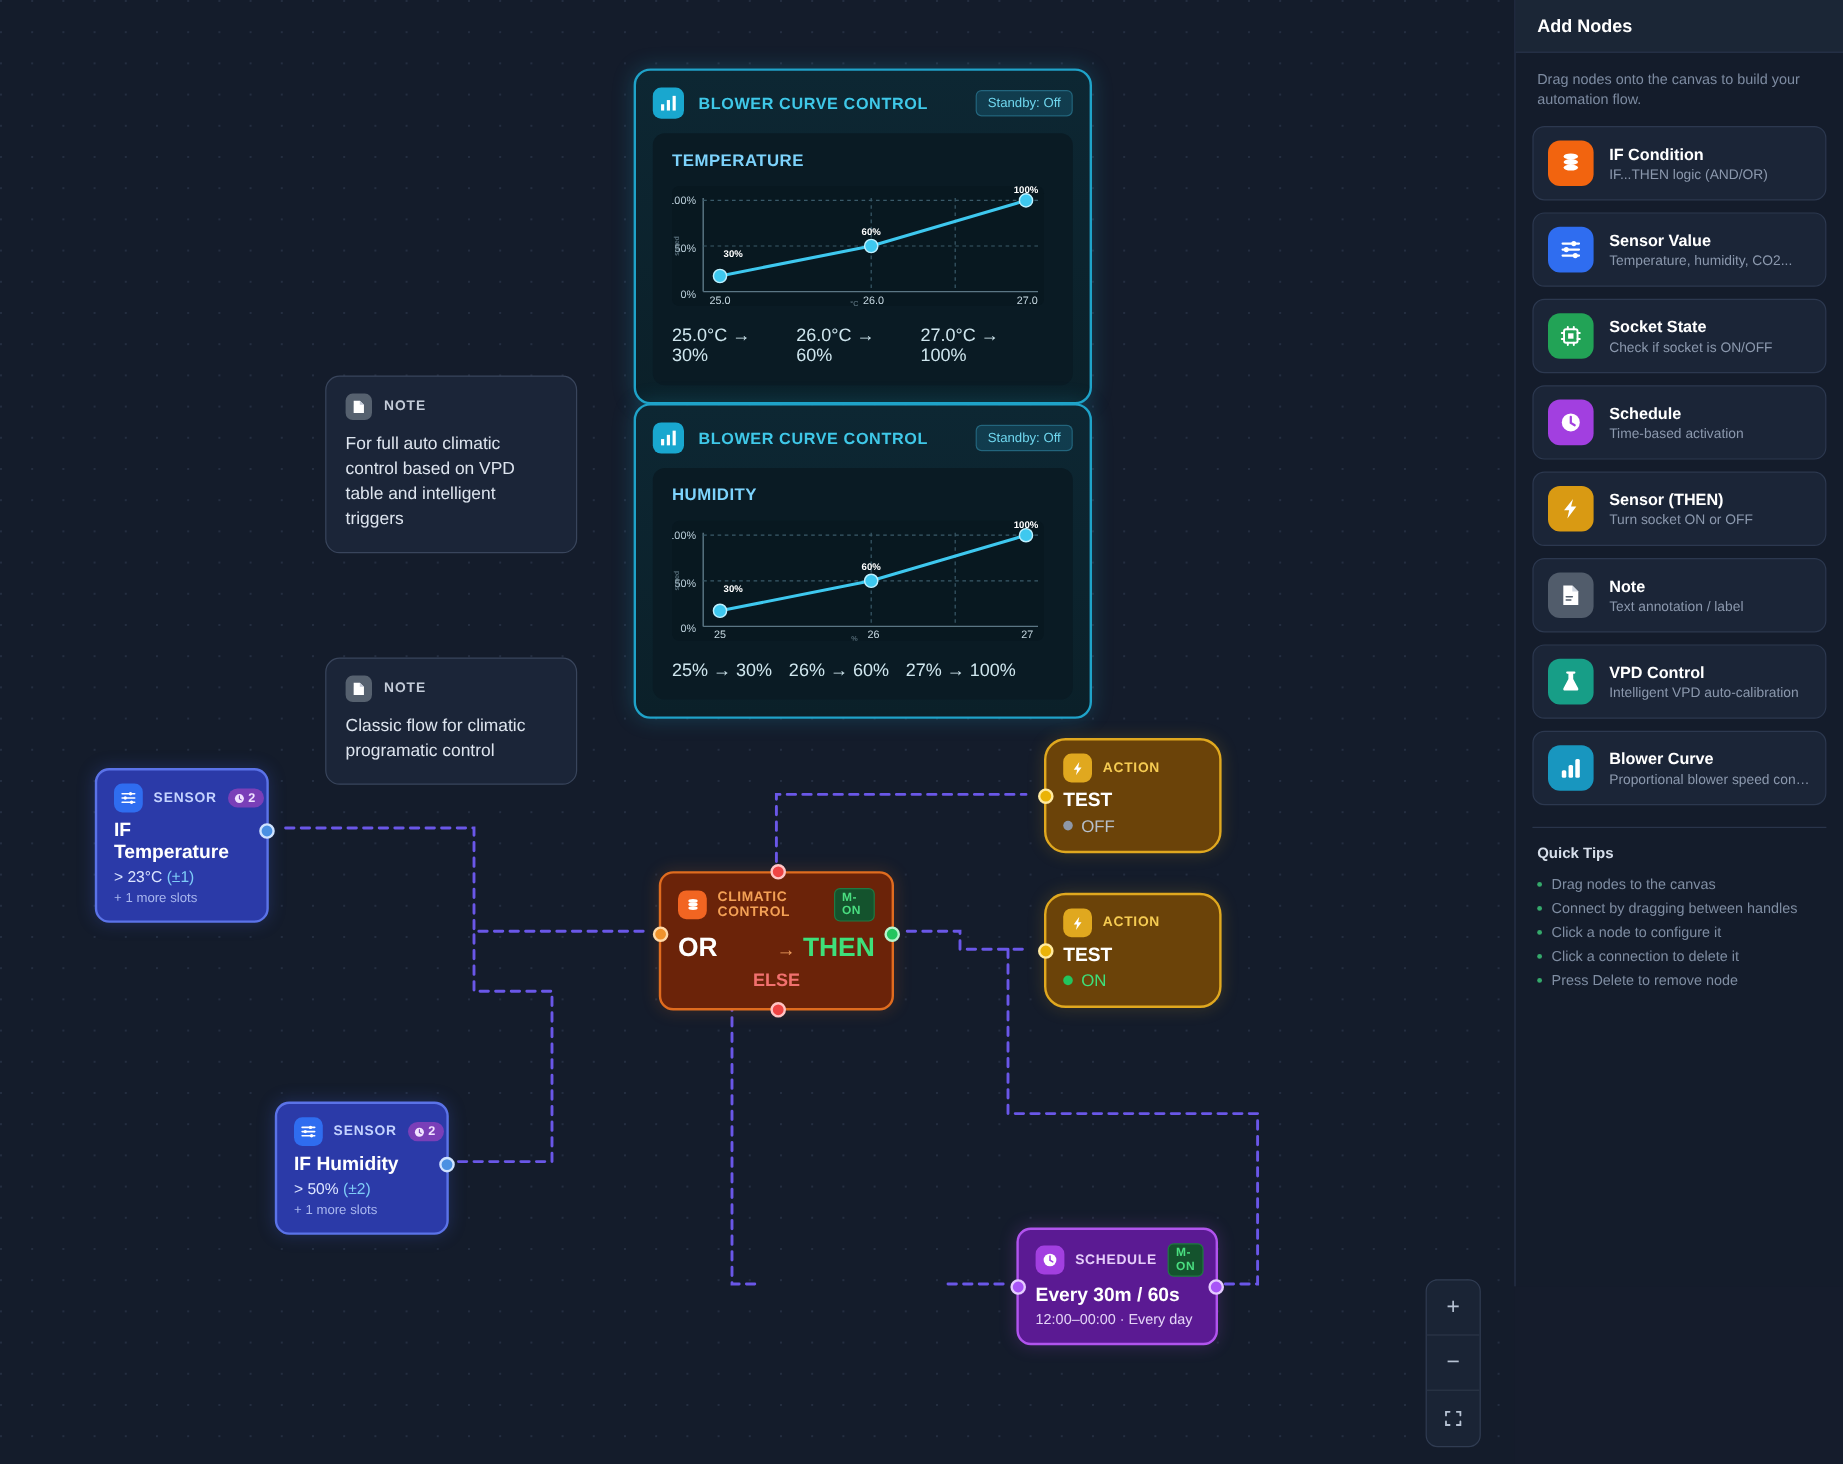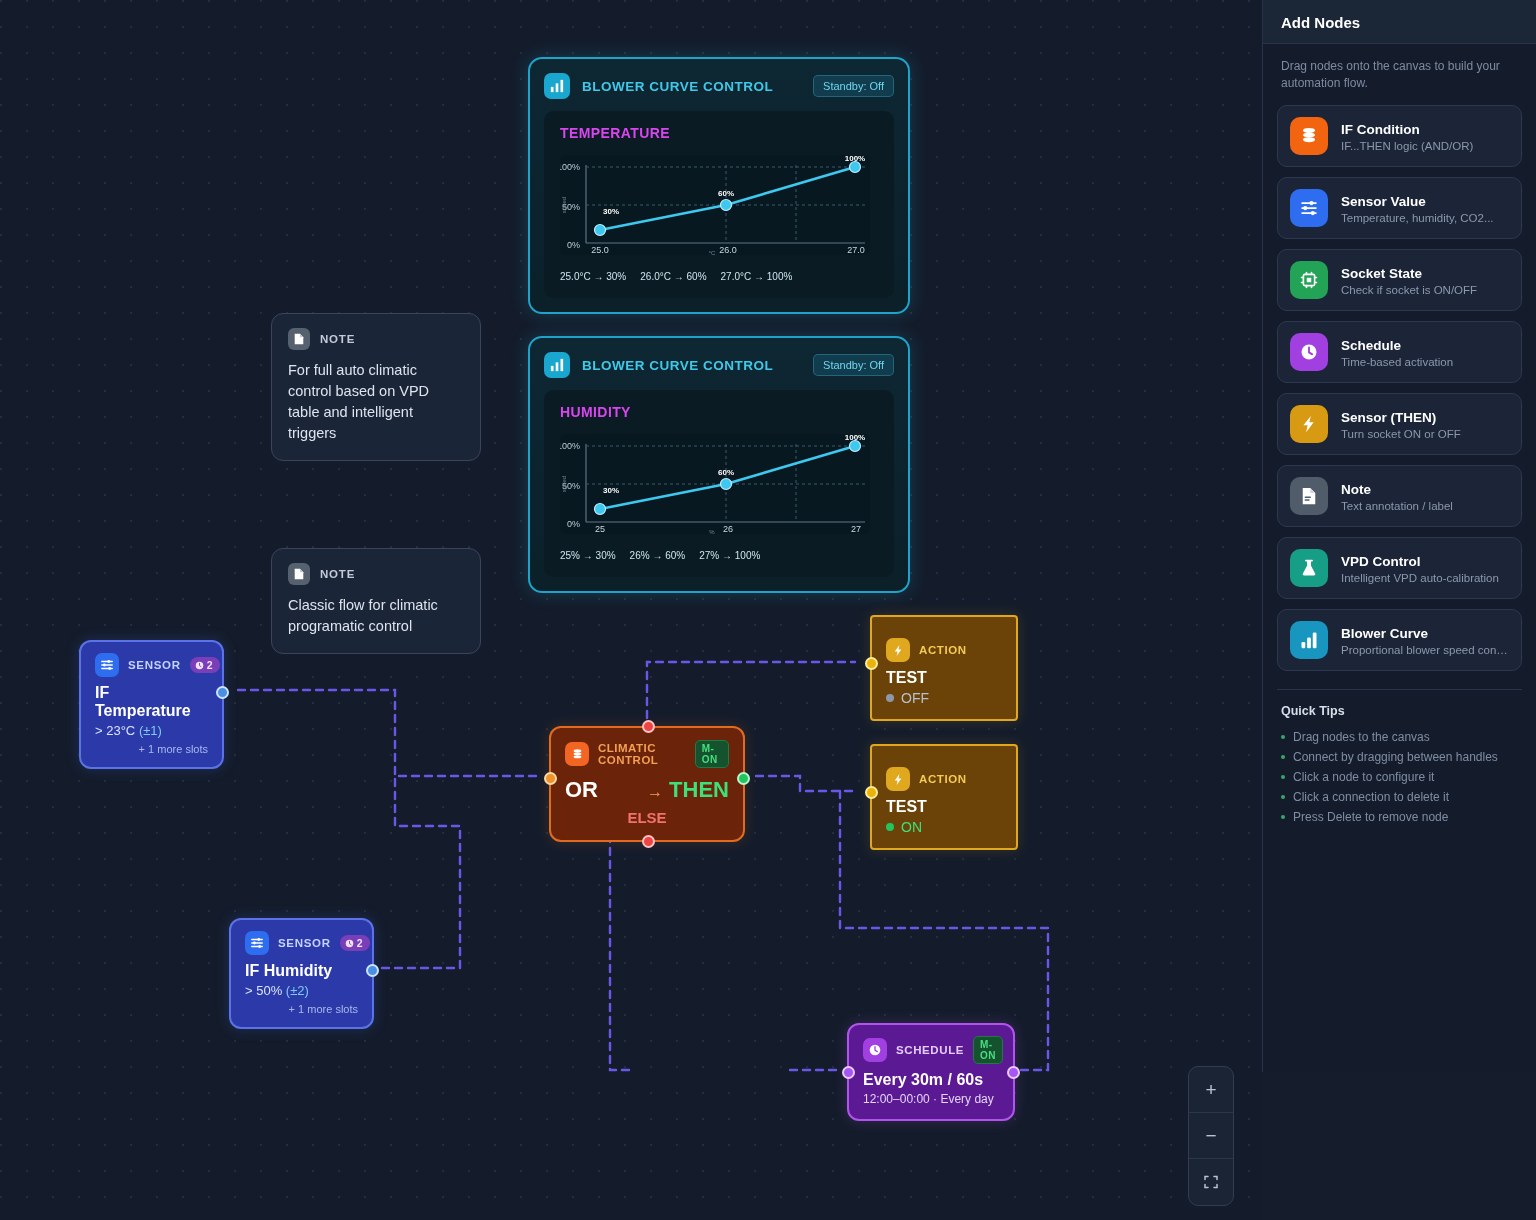--- a/index.html
+++ b/index.html
@@ -56,26 +56,26 @@
   .bcc-title {
     color: #3fc8e8; font-size: 13.5px; font-weight: bold; letter-spacing: .5px; flex: 1;
   }
   .bcc-standby {
     color: #6fd6ee; font-size: 11px; background: rgba(30,120,150,.28);
     border: 1px solid rgba(70,180,215,.35); border-radius: 5px; padding: 4px 9px;
   }
   .bcc-body {
     margin: 0 14px 14px 14px; background: #0a1b24; border-radius: 10px; padding: 14px 16px 12px 16px;
   }
-  .bcc-metric { color: #d946ef; font-size: 14px; font-weight: bold; letter-spacing:.4px; margin-bottom: 14px; }
+  .bcc-metric { color: #7dd3fc; font-size: 14px; font-weight: bold; letter-spacing:.4px; margin-bottom: 14px; }
   .plot { position: relative; width: 310px; height: 100px; background: rgba(8,24,32,.85); border-radius: 6px; }
   .plot svg { position:absolute; left:0; top:0; }
   .bcc-pairs { display: flex; gap: 0; margin-top: 12px; }
   .pair {
-    color: #cfe6ee; font-size: 10px; padding: 4px 14px 4px 0;
+    color: #cfe6ee; font-size: 15px; padding: 4px 14px 4px 0;
   }
 
   
   .note {
     background: #1b2538; border: 1px solid #39455c; border-radius: 12px;
     padding: 14px 16px 16px 16px;
   }
   .note-head { display: flex; align-items: center; gap: 10px; margin-bottom: 10px; }
   .note-ico {
     width: 22px; height: 22px; border-radius: 6px; background: #56616f;
@@ -98,21 +98,21 @@
   .kind { font-size: 11.5px; font-weight: bold; letter-spacing: .7px; }
   .kind-blue { color: #c4d3ff; }
   .badge-count {
     background: #7a3fb8; color: #f0e2ff; font-size: 10.5px; font-weight: bold;
     border-radius: 9px; padding: 2px 7px 2px 5px; display:flex; align-items:center; gap:3px;
   }
   .node-title { color: #ffffff; font-size: 16px; font-weight: bold; margin-bottom: 3px; }
   .node-sub { font-size: 13px; }
   .node-sub .op { color: #dbe4ff; }
   .node-sub .tol { color: #7ecbf7; }
-  .node-more { color: #a9b7ef; font-size: 11px; margin-top: 5px; text-align: right; }
+  .node-more { color: #a9b7ef; font-size: 11px; margin-top: 5px; }
 
   
   .climatic {
     background: #6b2309; border: 2px solid #e06c1f; border-radius: 12px;
     padding: 12px 14px 14px 14px; box-shadow: 0 0 14px rgba(224,108,31,.2);
   }
   .cc-head { display: flex; align-items: center; gap: 9px; margin-bottom: 9px; }
   .ico-orange { background: #f26522; }
   .cc-kind { color: #f3a055; font-size: 11.5px; font-weight: bold; letter-spacing: .5px; }
   .badge-mon {
@@ -120,22 +120,22 @@
     border: 1px solid #1f7a43; border-radius: 5px; padding: 2px 6px; letter-spacing: .4px;
   }
   .cc-row { display: flex; align-items: center; justify-content: space-between; }
   .cc-or { color: #ffffff; font-size: 22px; font-weight: bold; }
   .cc-then { color: #3ee07a; font-size: 22px; font-weight: bold; }
   .cc-then .arrow { color: #f0a060; font-size: 16px; font-weight: normal; }
   .cc-else { color: #f2716f; font-size: 15px; font-weight: bold; text-align: center; margin-top: 6px; }
 
   
   .action {
-    background: #6b4309; border: 2px solid #e0a81f; border-radius: 4px;
-    padding: 21px 14px 13px 14px; box-shadow: 0 0 14px rgba(224,168,31,.18);
+    background: #6b4309; border: 2px solid #e0a81f; border-radius: 18px;
+    padding: 11px 14px 13px 14px; box-shadow: 0 0 14px rgba(224,168,31,.18);
   }
   .ico-yellow { background: #e0a81f; }
   .act-kind { color: #f5cb52; font-size: 11.5px; font-weight: bold; letter-spacing: .6px; }
   .act-state { font-size: 14px; display: flex; align-items: center; gap: 7px; margin-top: 2px; }
   .dot { width: 8px; height: 8px; border-radius: 50%; display: inline-block; }
   .dot.off { background: #8e98a8; }
   .dot.on  { background: #22c55e; }
   .st-off { color: #b7c0cc; }
   .st-on  { color: #3ee07a; }
 

